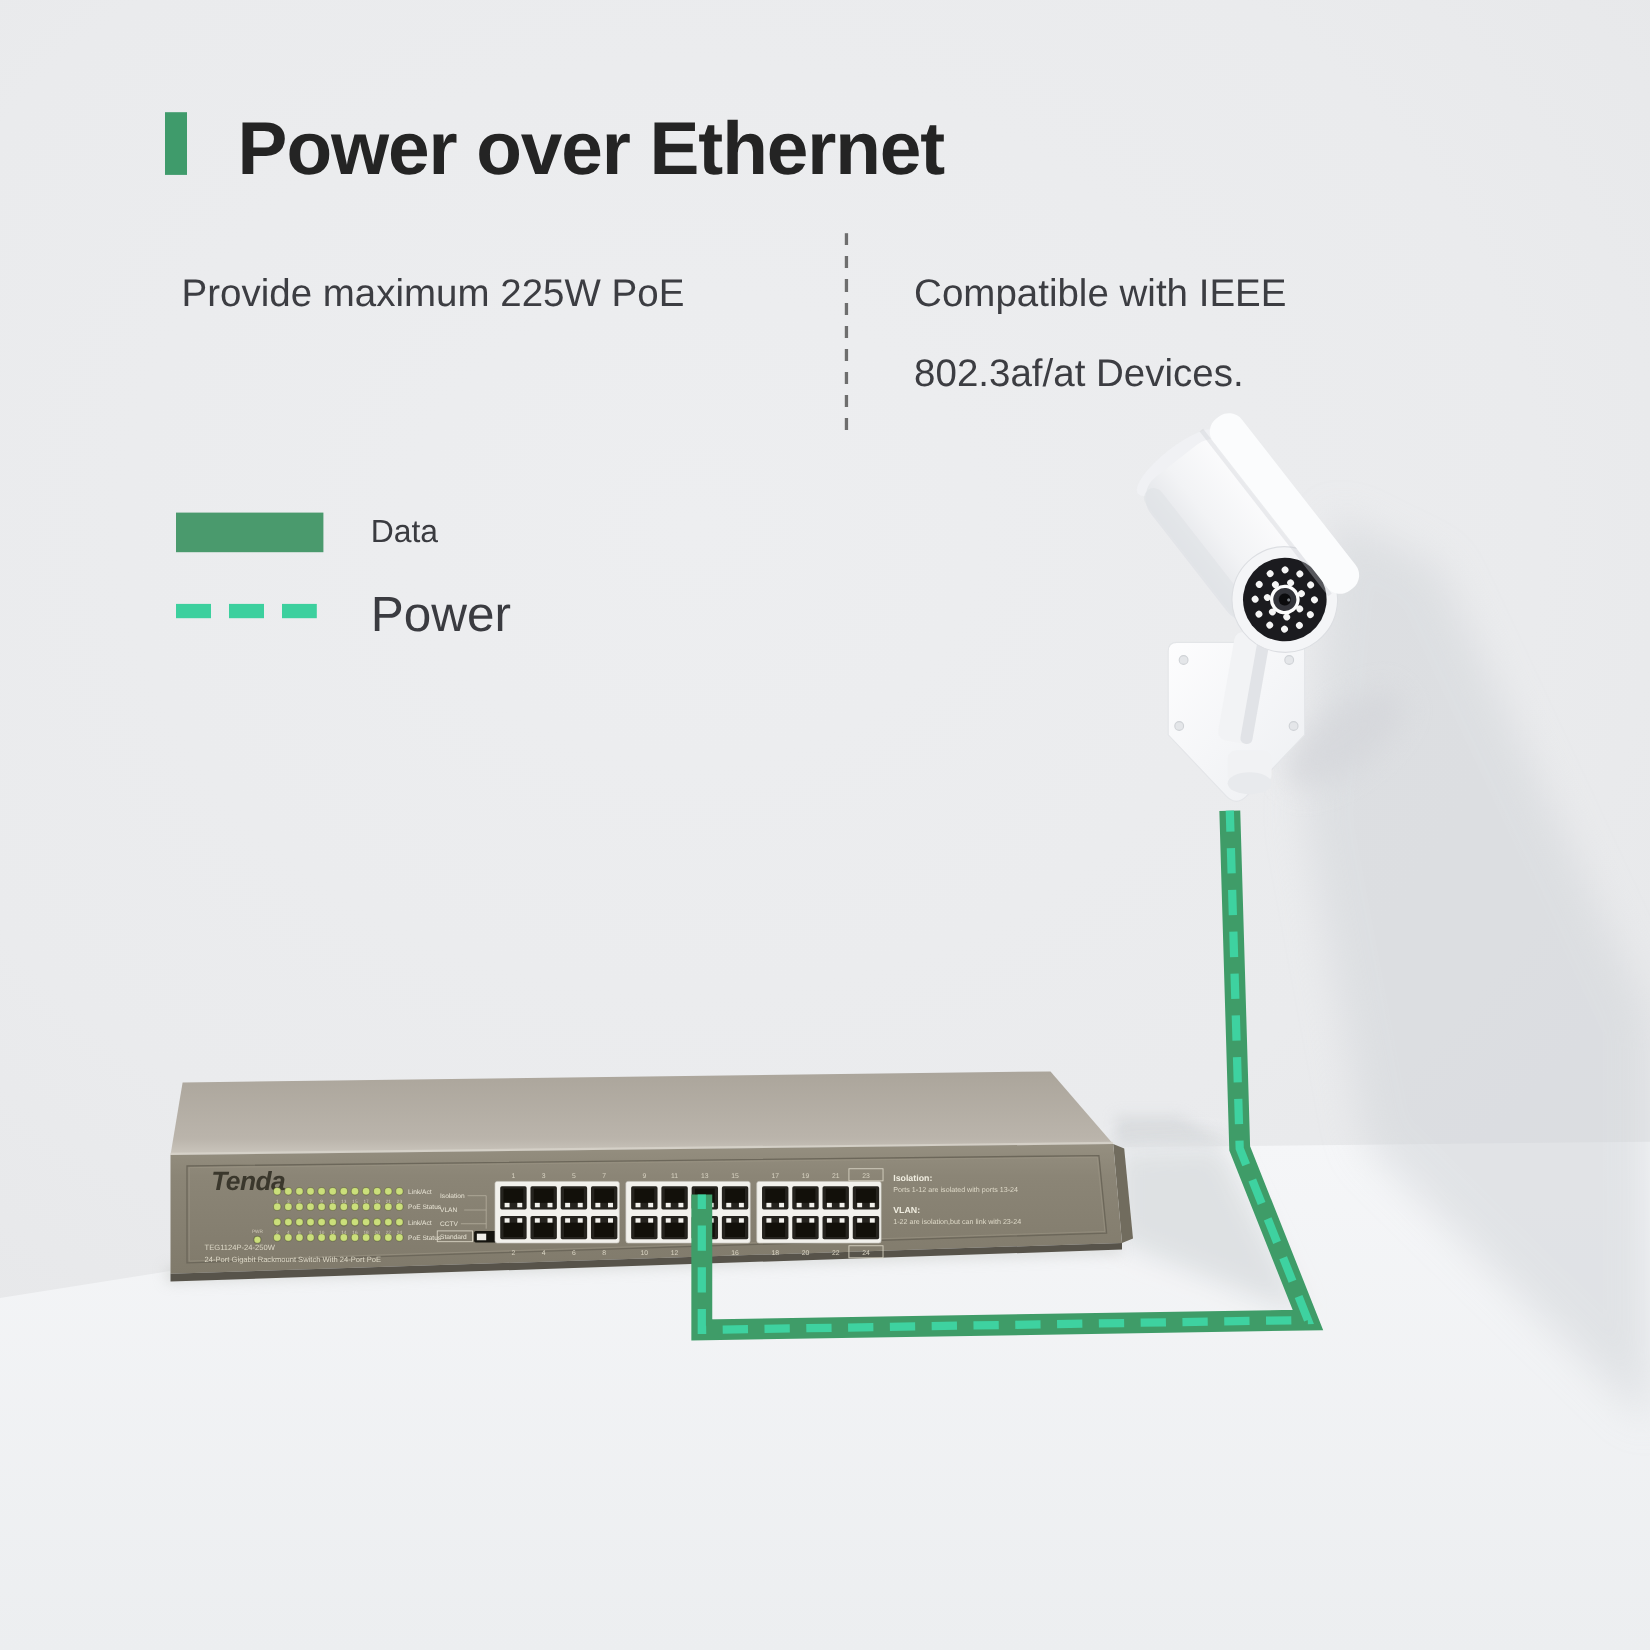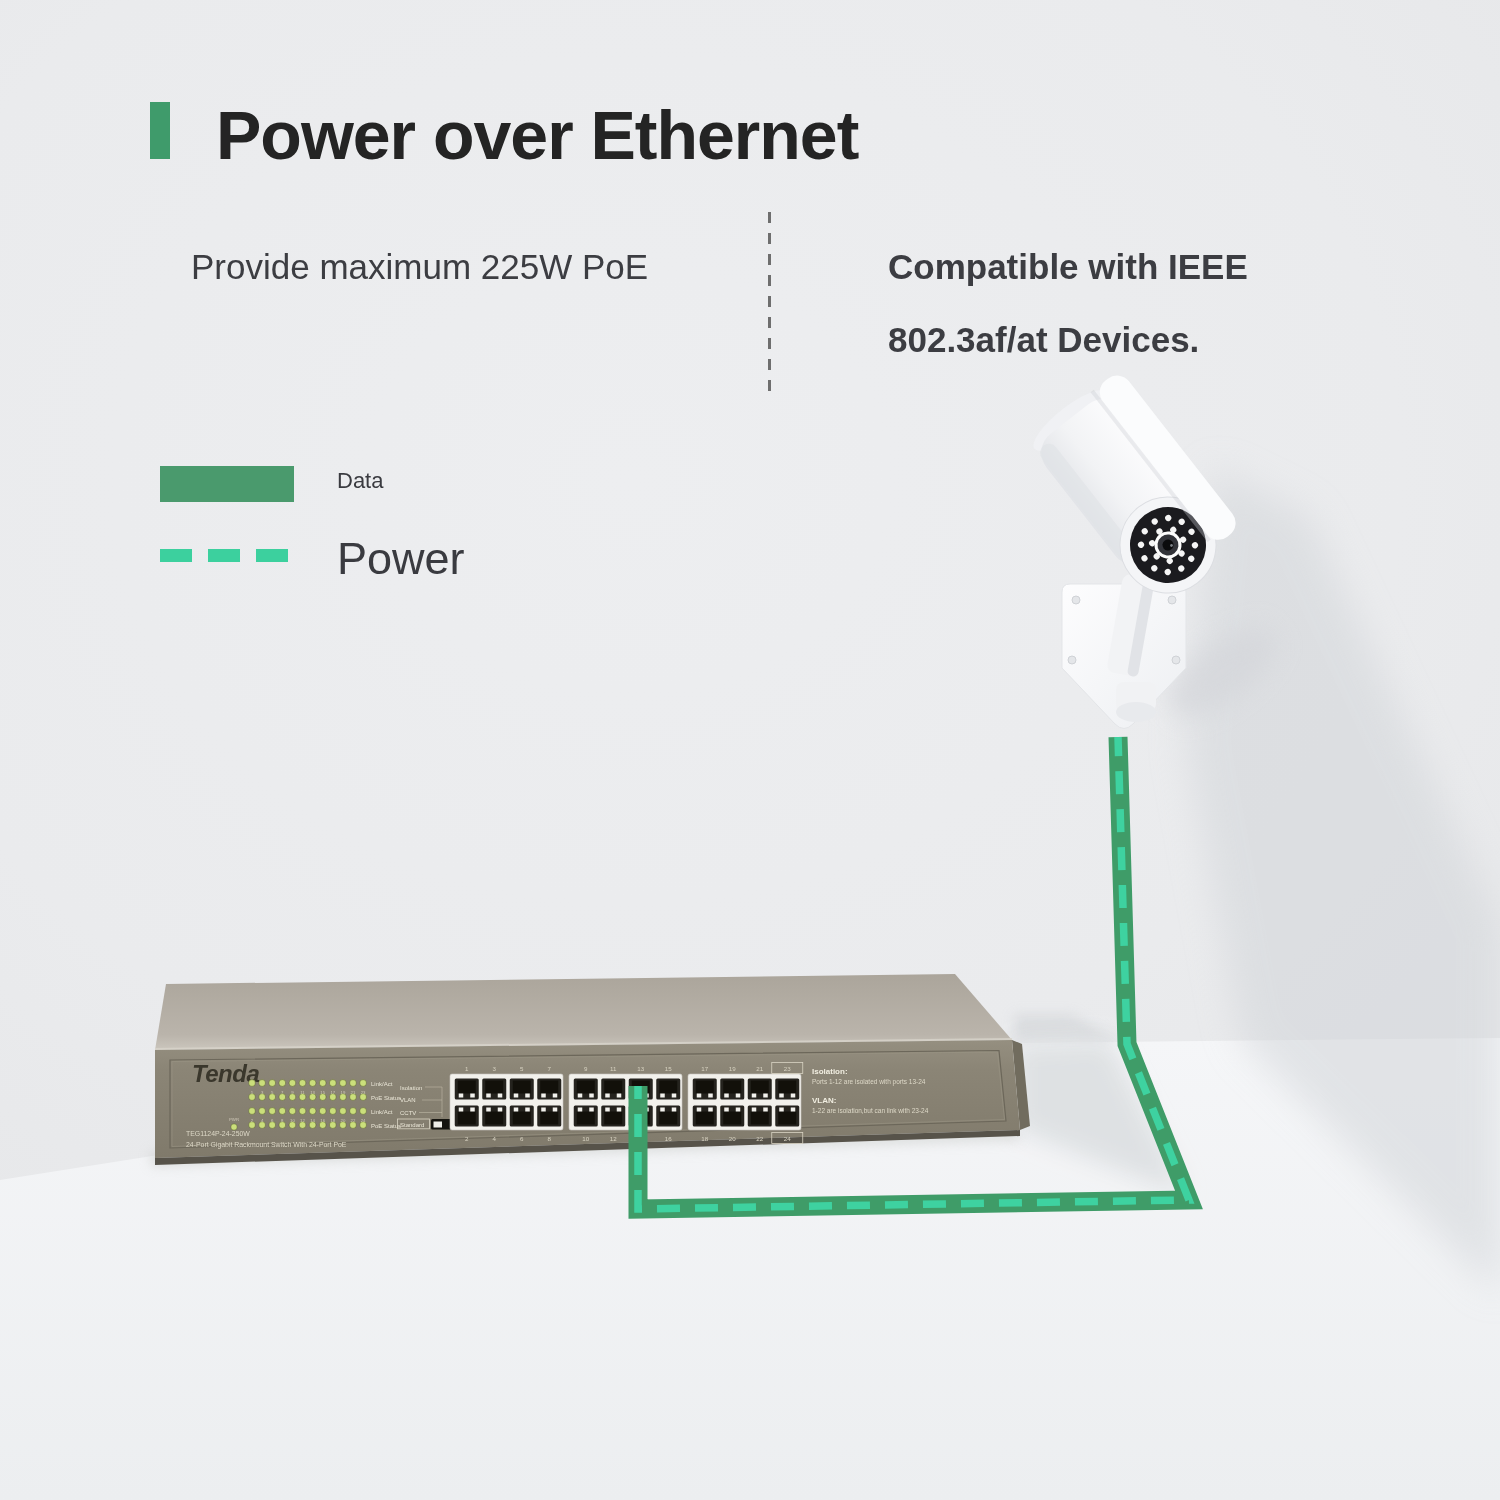--- a/index.html
+++ b/index.html
@@ -6,29 +6,29 @@
   body{width:1500px;height:1500px;overflow:hidden;
        font-family:"Liberation Sans",sans-serif;
        background:radial-gradient(1100px 900px at 42% 32%, #EDEEF0 0%, #EAEBED 70%, #E7E8EA 100%);}
   .stage{position:relative;width:1500px;height:1500px;}
   #scene{position:absolute;inset:0;}
   
   .accent{position:absolute;left:150px;top:102px;width:20px;height:57px;}
   .h1{position:absolute;left:216px;top:96px;font-size:68px;font-weight:bold;
       color:#242424;letter-spacing:-1px;white-space:nowrap;}
   
-  .feat{position:absolute;top:230px;font-size:35px;color:#3C3D42;margin-left:26px;}
+  .feat{position:absolute;top:230px;font-size:35px;color:#3C3D42;}
   .feat div{line-height:73px;white-space:nowrap;}
   .feat-left{left:165px;}
-  .feat-right{left:862px;font-weight:bold;}
+  .feat-right{left:831px;}
   .divider{position:absolute;left:768px;top:212px;width:2.5px;height:182px;
       background:repeating-linear-gradient(180deg,#6E6E6E 0 11px,transparent 11px 21px);}
   
   .sw-data{position:absolute;left:160px;top:466px;width:134px;height:36px;}
-  .lab-data{position:absolute;left:337px;top:468px;font-size:22px;color:#3A3B40;}
+  .lab-data{position:absolute;left:337px;top:468px;font-size:29px;color:#3A3B40;}
   .sw-power{position:absolute;left:160px;top:549px;width:128px;height:13px;}
   .lab-power{position:absolute;left:337px;top:533px;font-size:45px;color:#3A3B40;}
   
   text{font-family:"Liberation Sans",sans-serif;}
   .brand{font-size:24px;font-weight:bold;font-style:italic;fill:#3A372C;letter-spacing:-0.5px;}
   .slabel{font-size:6px;fill:#E9E5D6;}
   .sheading{font-size:8px;font-weight:bold;fill:#F1EEE1;}
   .snote{font-size:6.5px;fill:#DED9C8;}
   .smodel{font-size:6.9px;fill:#DDD8C7;}
   .num{font-size:4.3px;fill:#CFC9B8;text-anchor:middle;}

